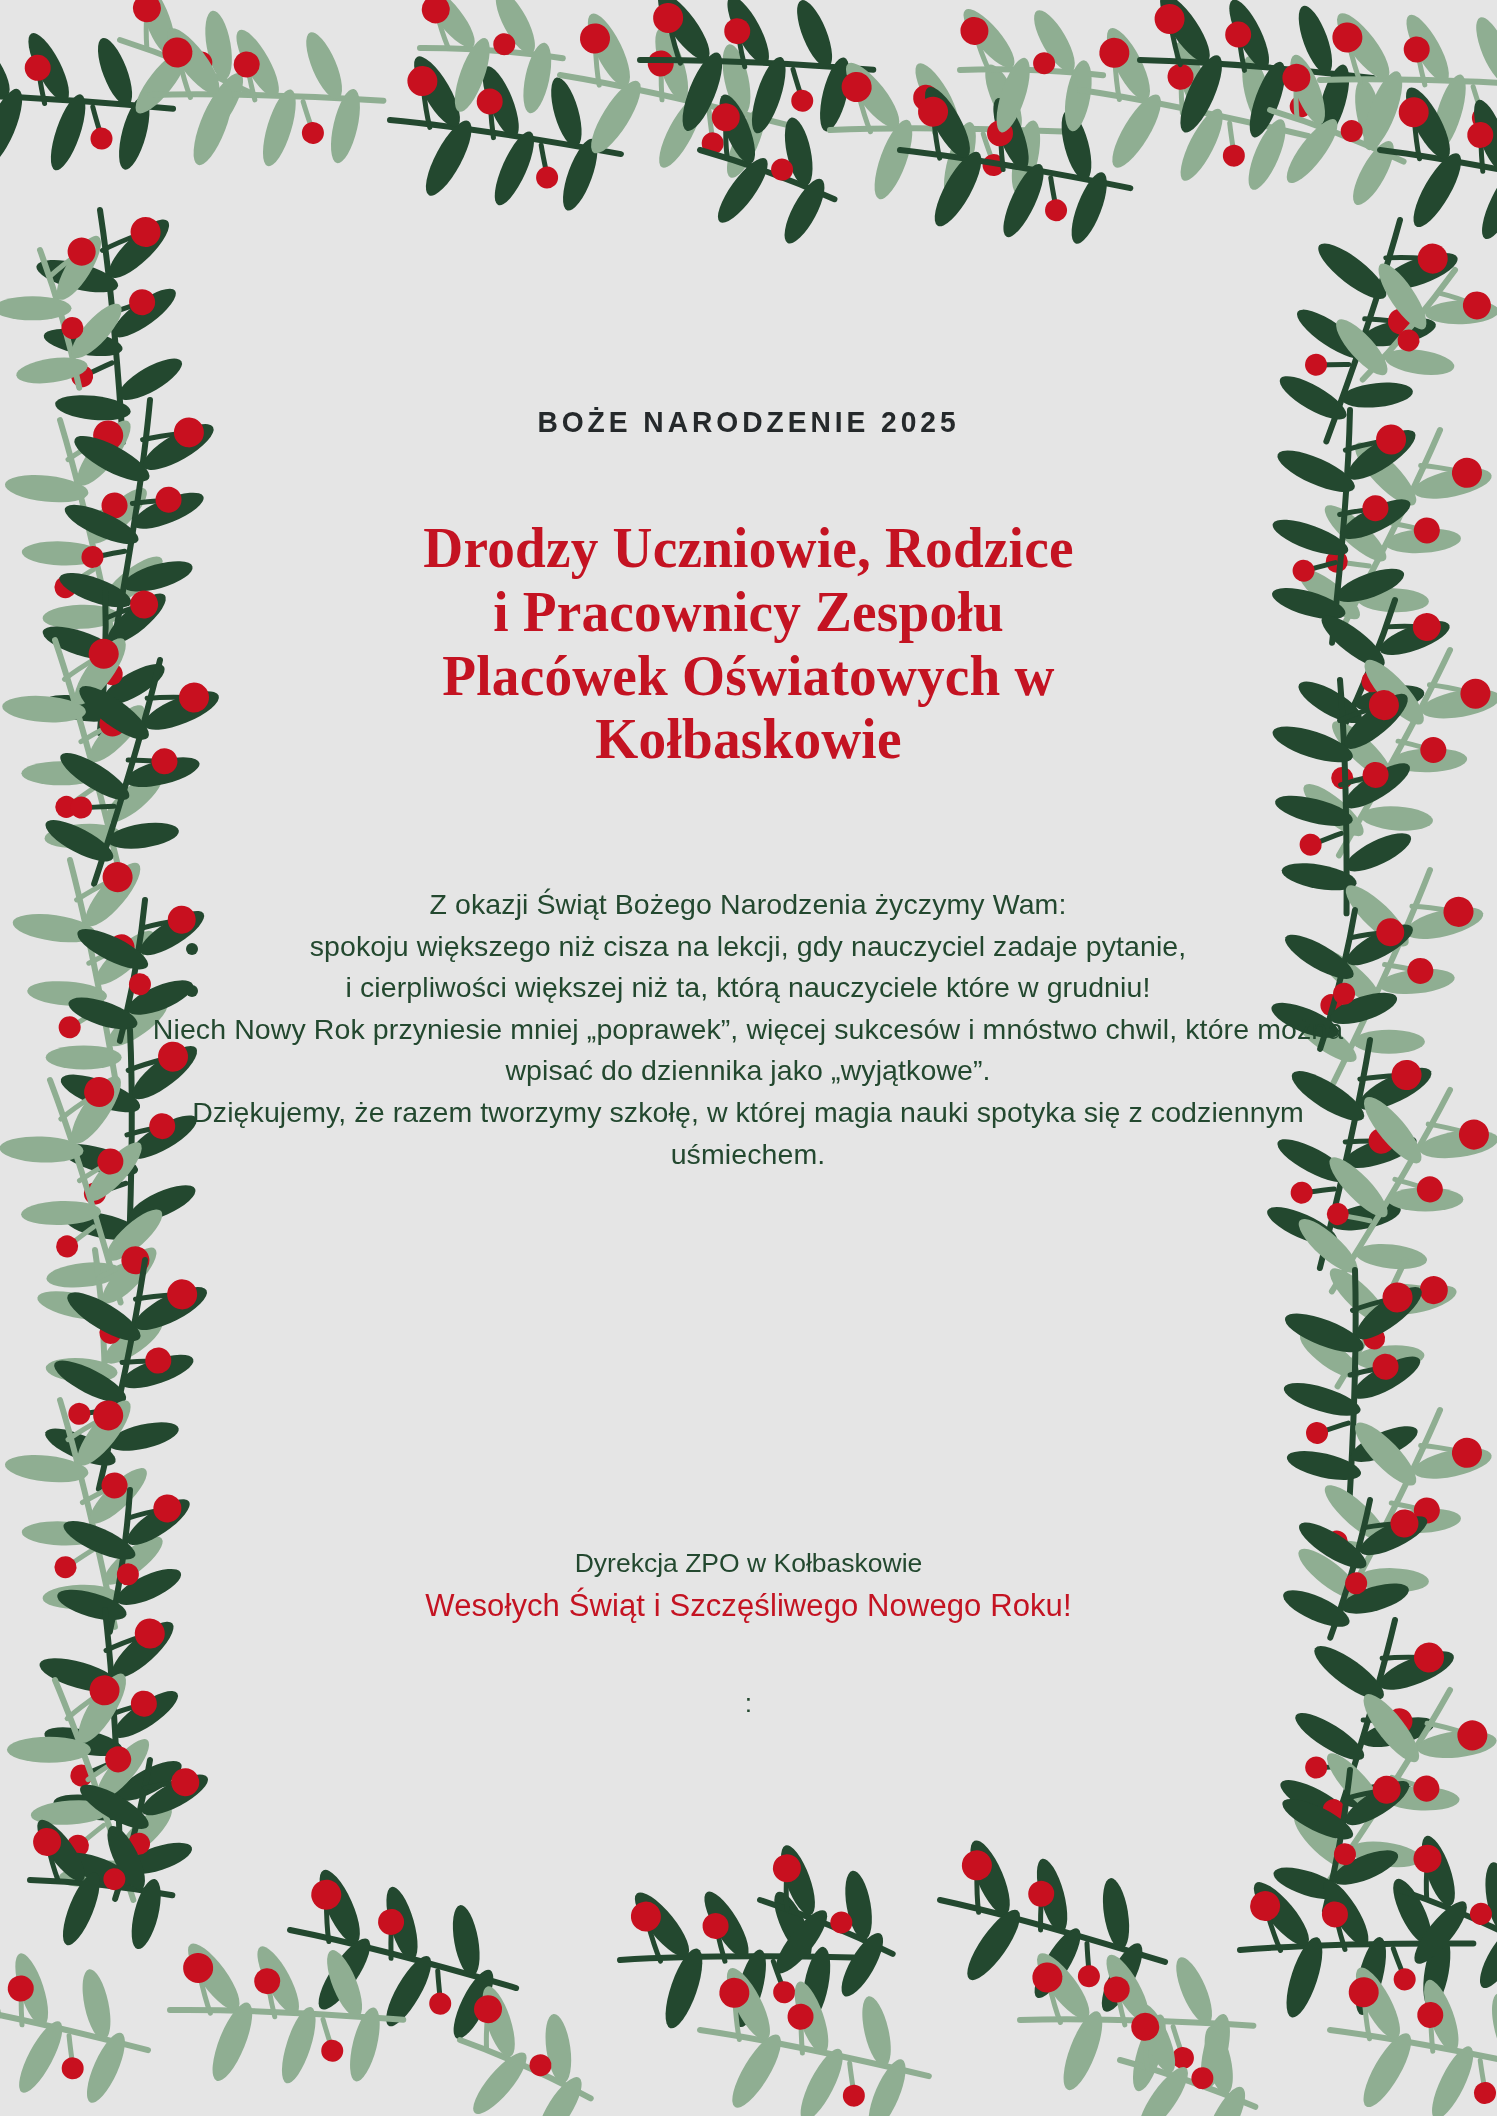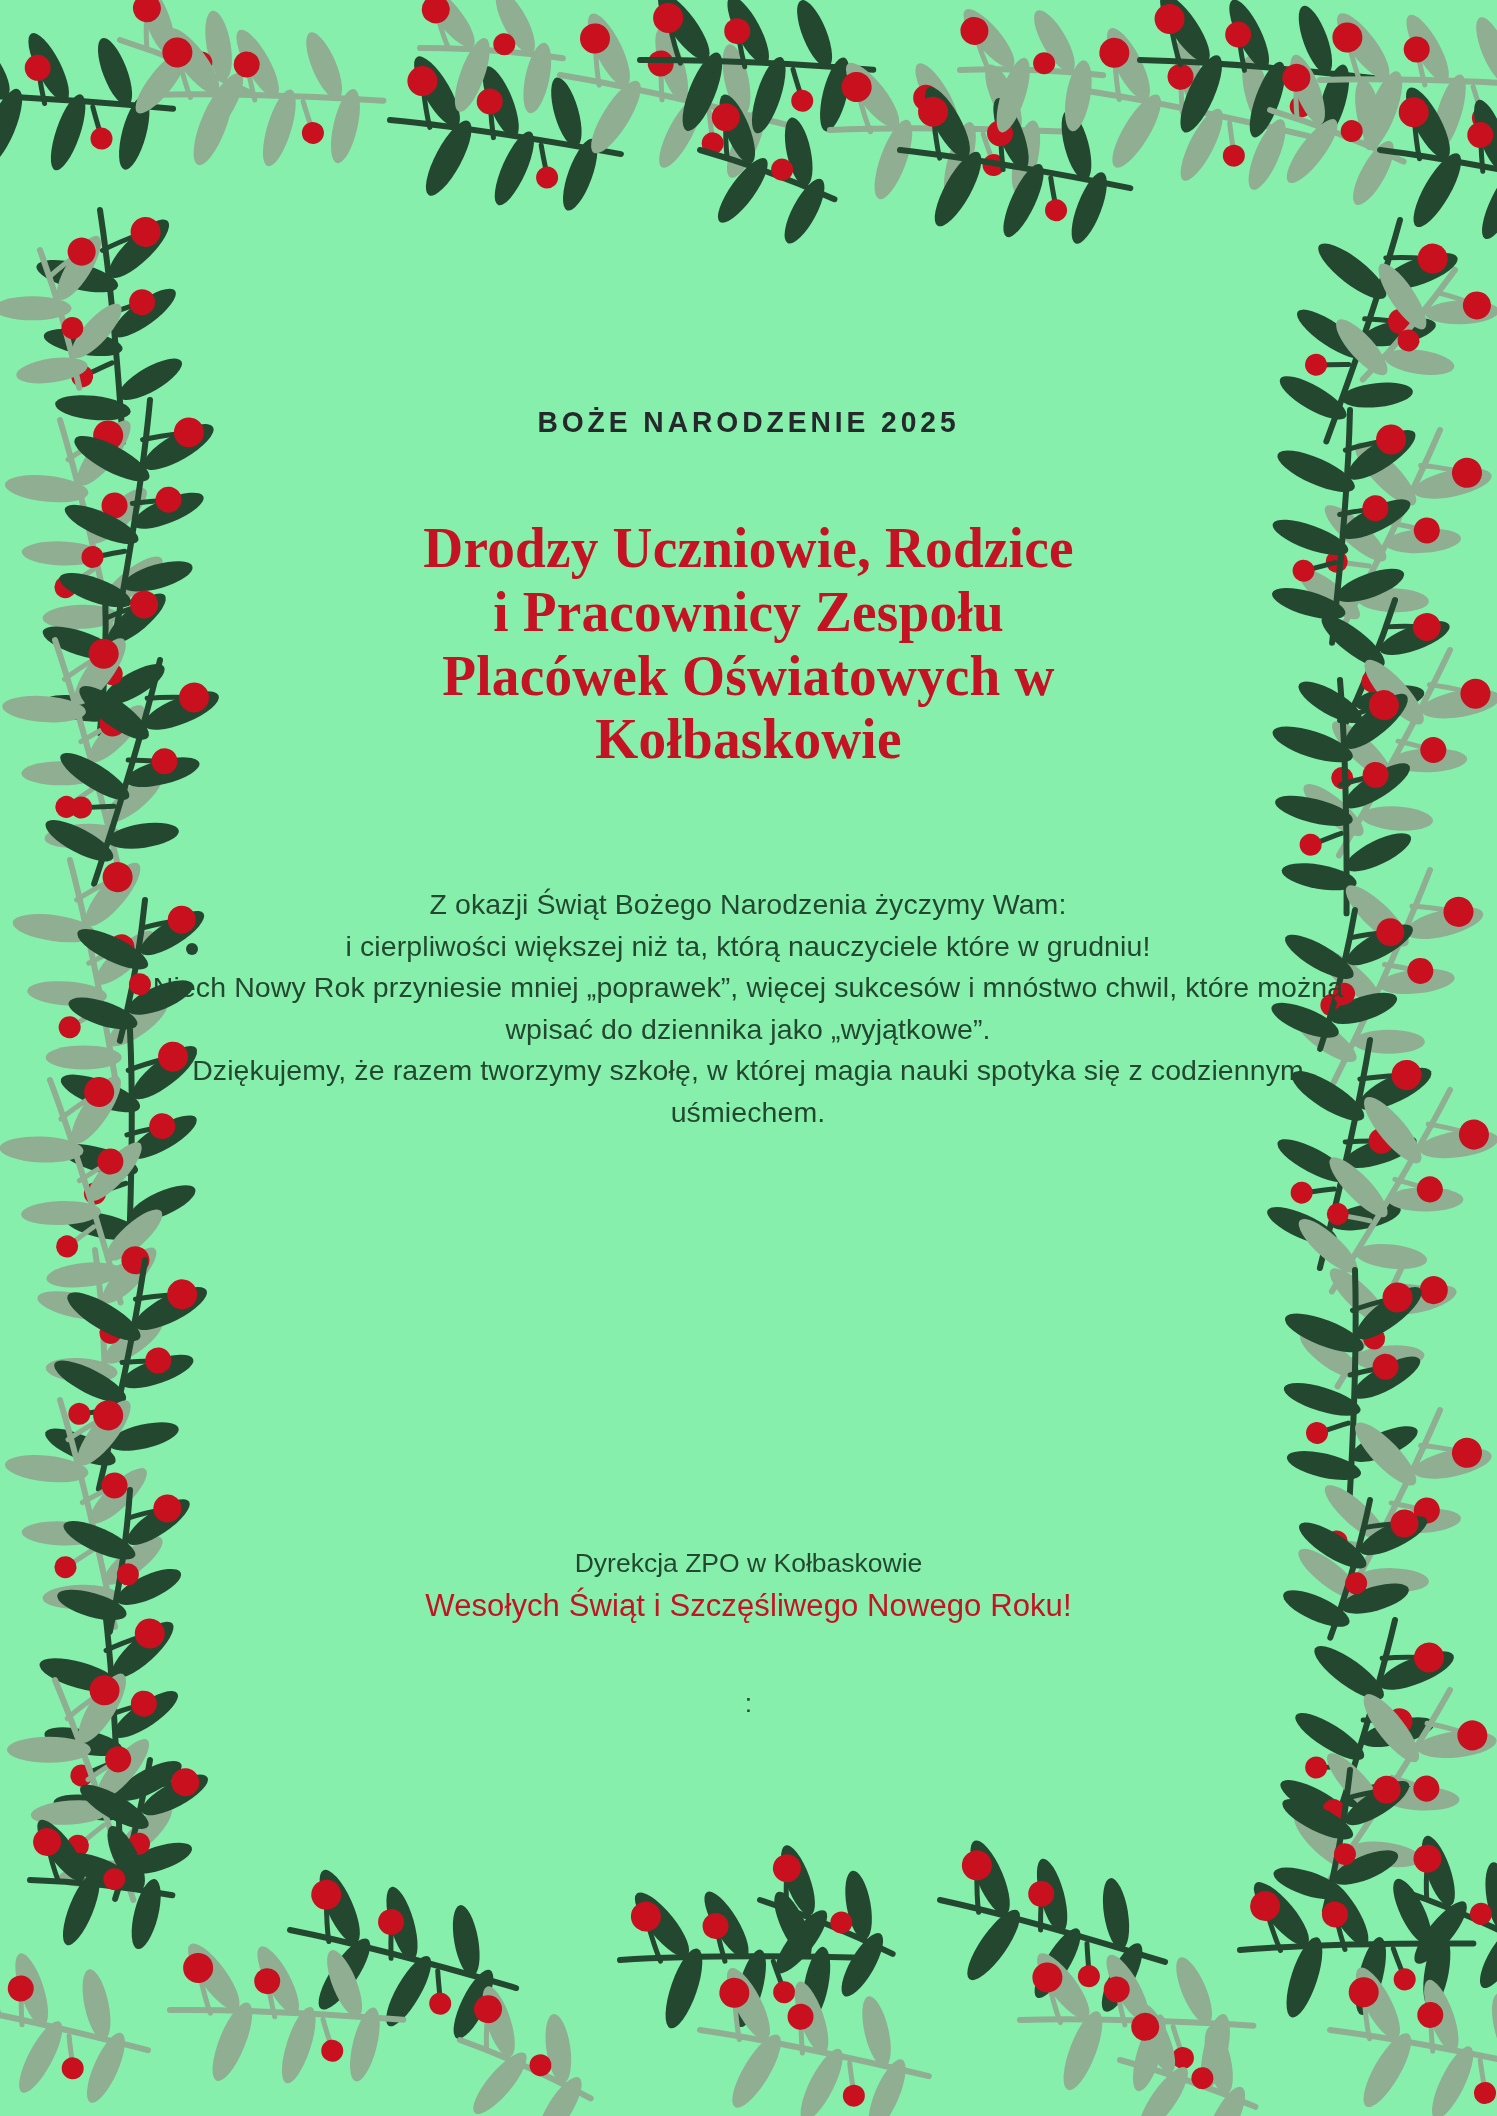--- a/index.html
+++ b/index.html
@@ -5,21 +5,21 @@
 <style>
   html, body {
     margin: 0;
     padding: 0;
     background: #ffffff;
   }
   #poster {
     position: relative;
     width: 1497px;
     height: 2116px;
-    background: #86efac;
+    background: #e5e5e5;
     overflow: hidden;
     font-family: "Liberation Sans", sans-serif;
   }
   #border-svg {
     position: absolute;
     inset: 0;
     width: 1497px;
     height: 2116px;
     pointer-events: none;
     z-index: 1;
@@ -270,20 +270,24 @@
       <span class="hl">Drodzy Uczniowie, Rodzice</span>
       <span class="hl">i Pracownicy Zespołu</span>
       <span class="hl">Placówek Oświatowych w</span>
       <span class="hl">Kołbaskowie</span>
     </h1>
 
     <div class="body-block">
 
       <span class="body-line">Z okazji Świąt Bożego Narodzenia życzymy Wam:</span>
 
+      <div class="bullet-group">
+        <span class="bullet-dot"></span>
+        <span class="bullet-text">spokoju większego niż cisza na lekcji, gdy nauczyciel zadaje pytanie,</span>
+      </div>
 
 
       <div class="bullet-group">
         <span class="bullet-dot"></span>
         <span class="bullet-text">i cierpliwości większej niż ta, którą nauczyciele które w grudniu!</span>
       </div>
 
       <span class="body-line">Niech Nowy Rok przyniesie mniej „poprawek”, więcej sukcesów i mnóstwo chwil, które można wpisać do dziennika jako „wyjątkowe”.</span>
       <span class="body-line">Dziękujemy, że razem tworzymy szkołę, w której magia nauki spotyka się z codziennym uśmiechem.</span>
     </div>

